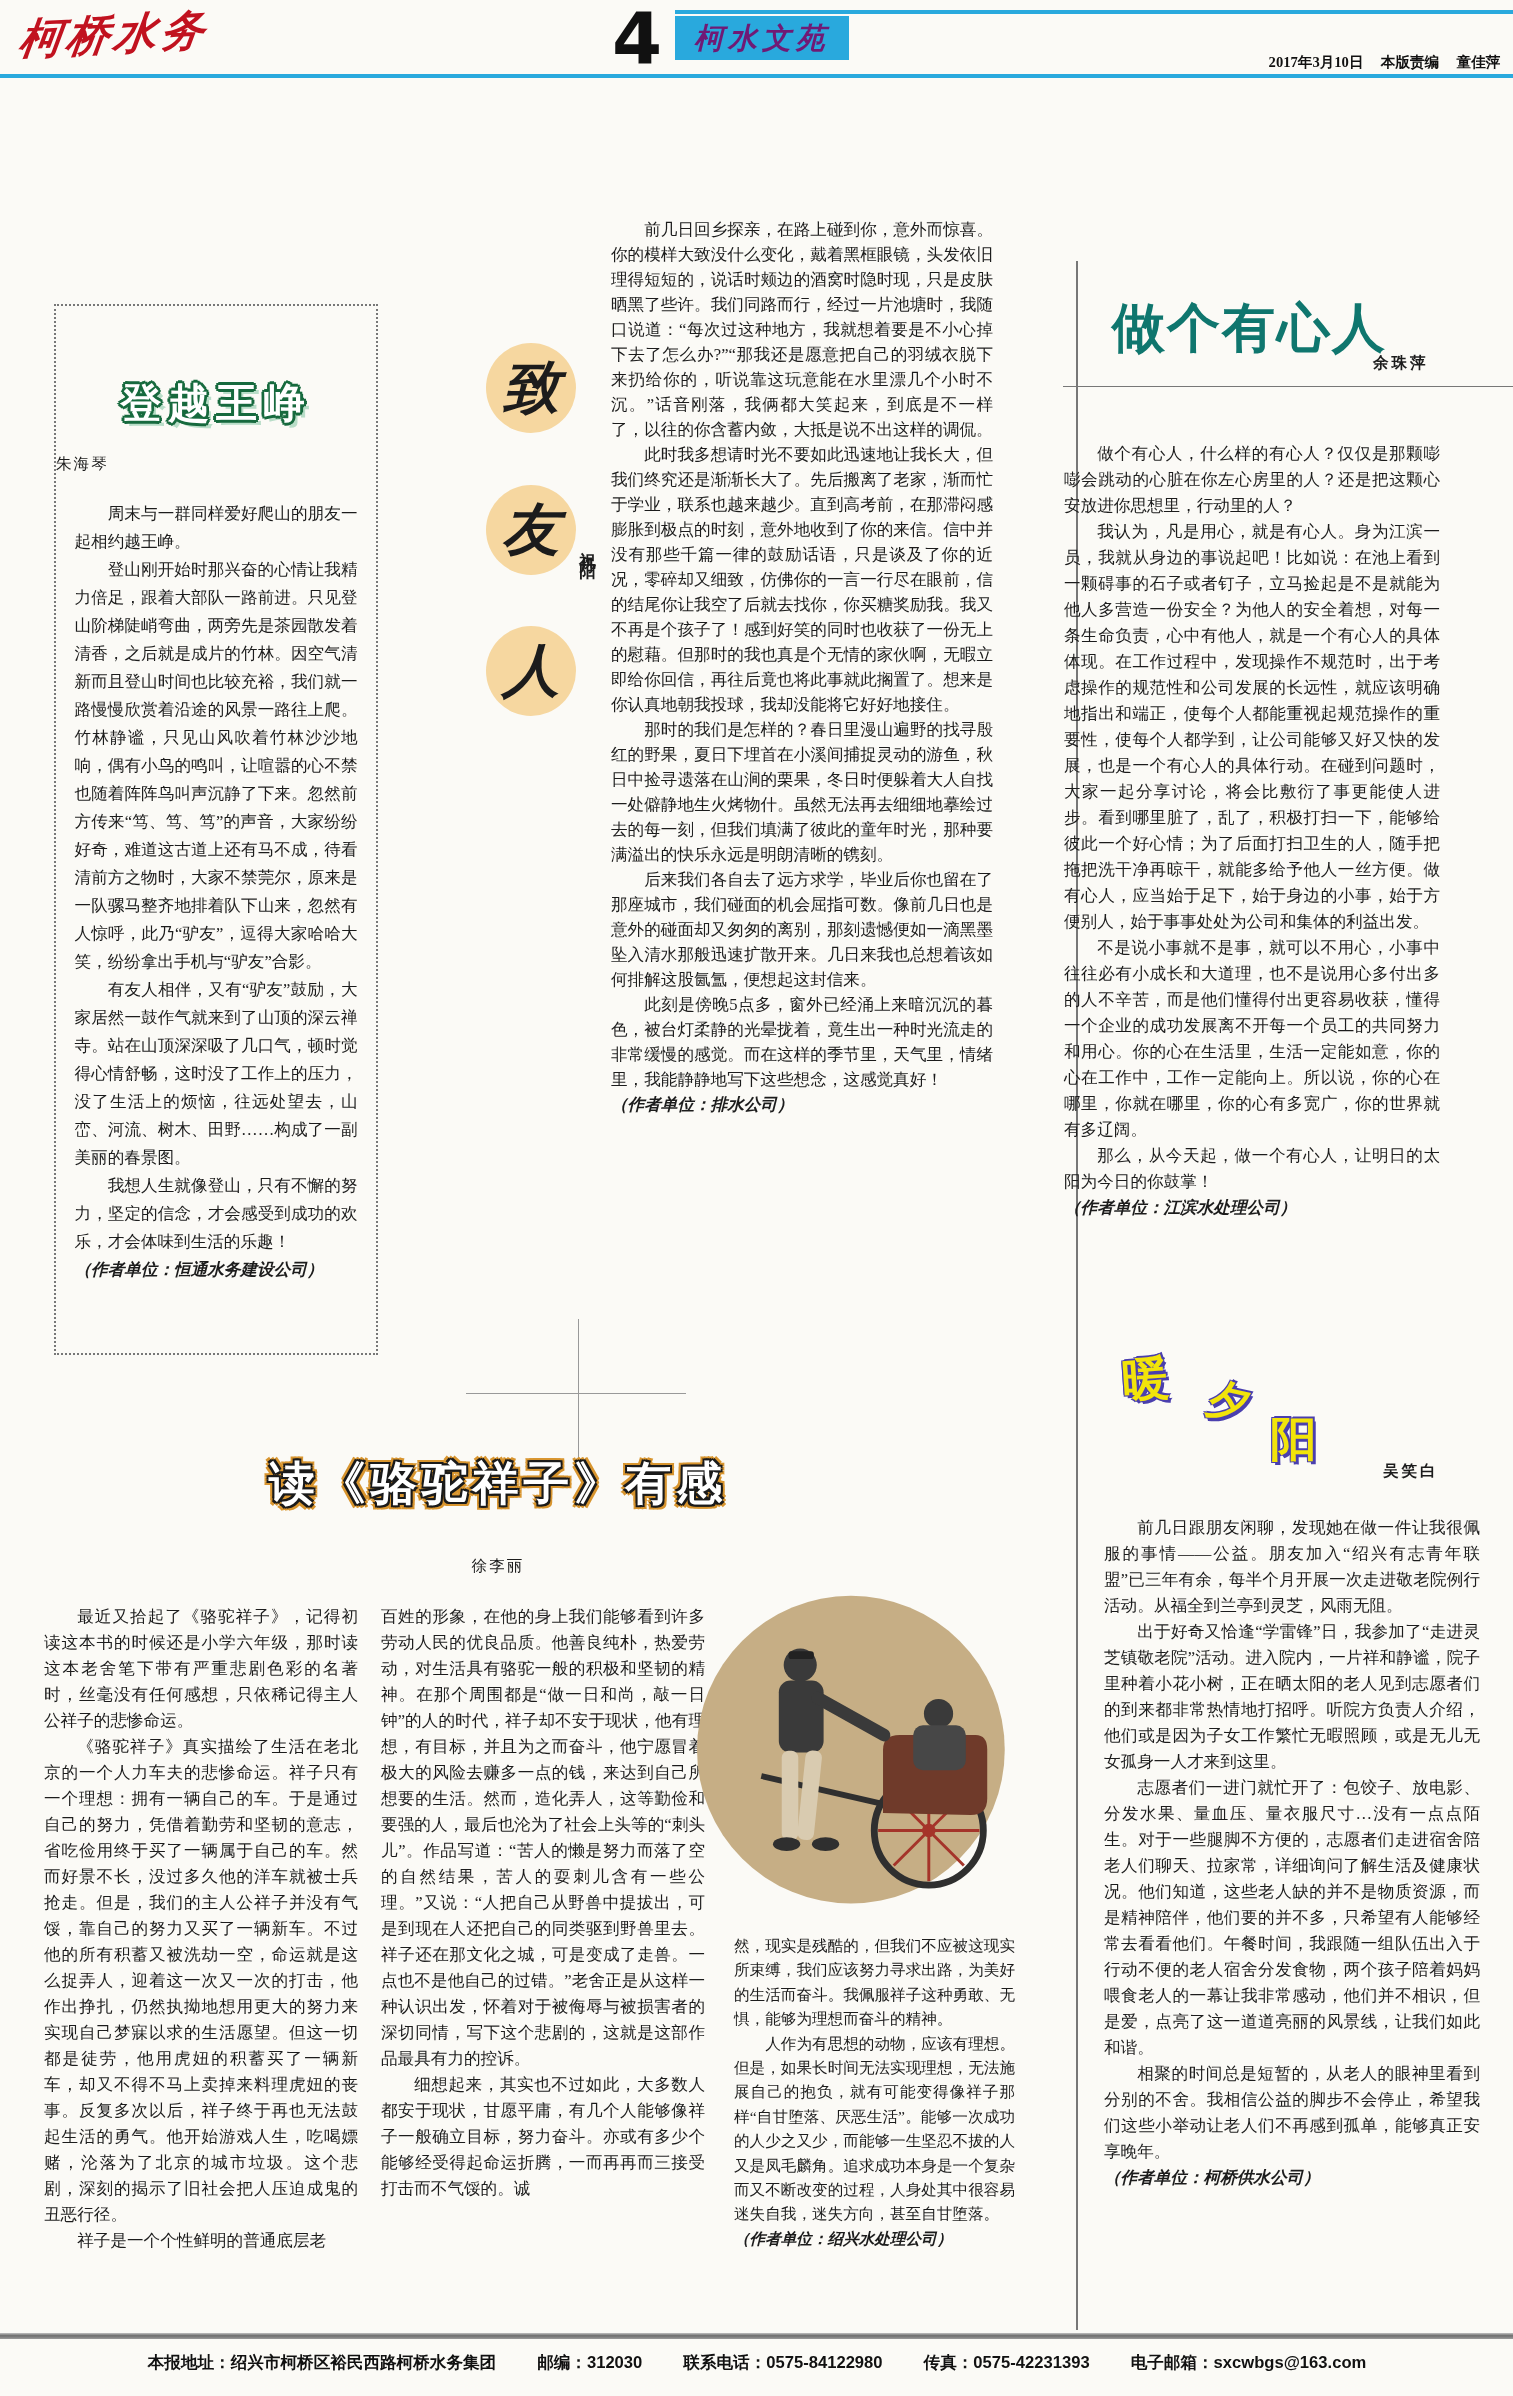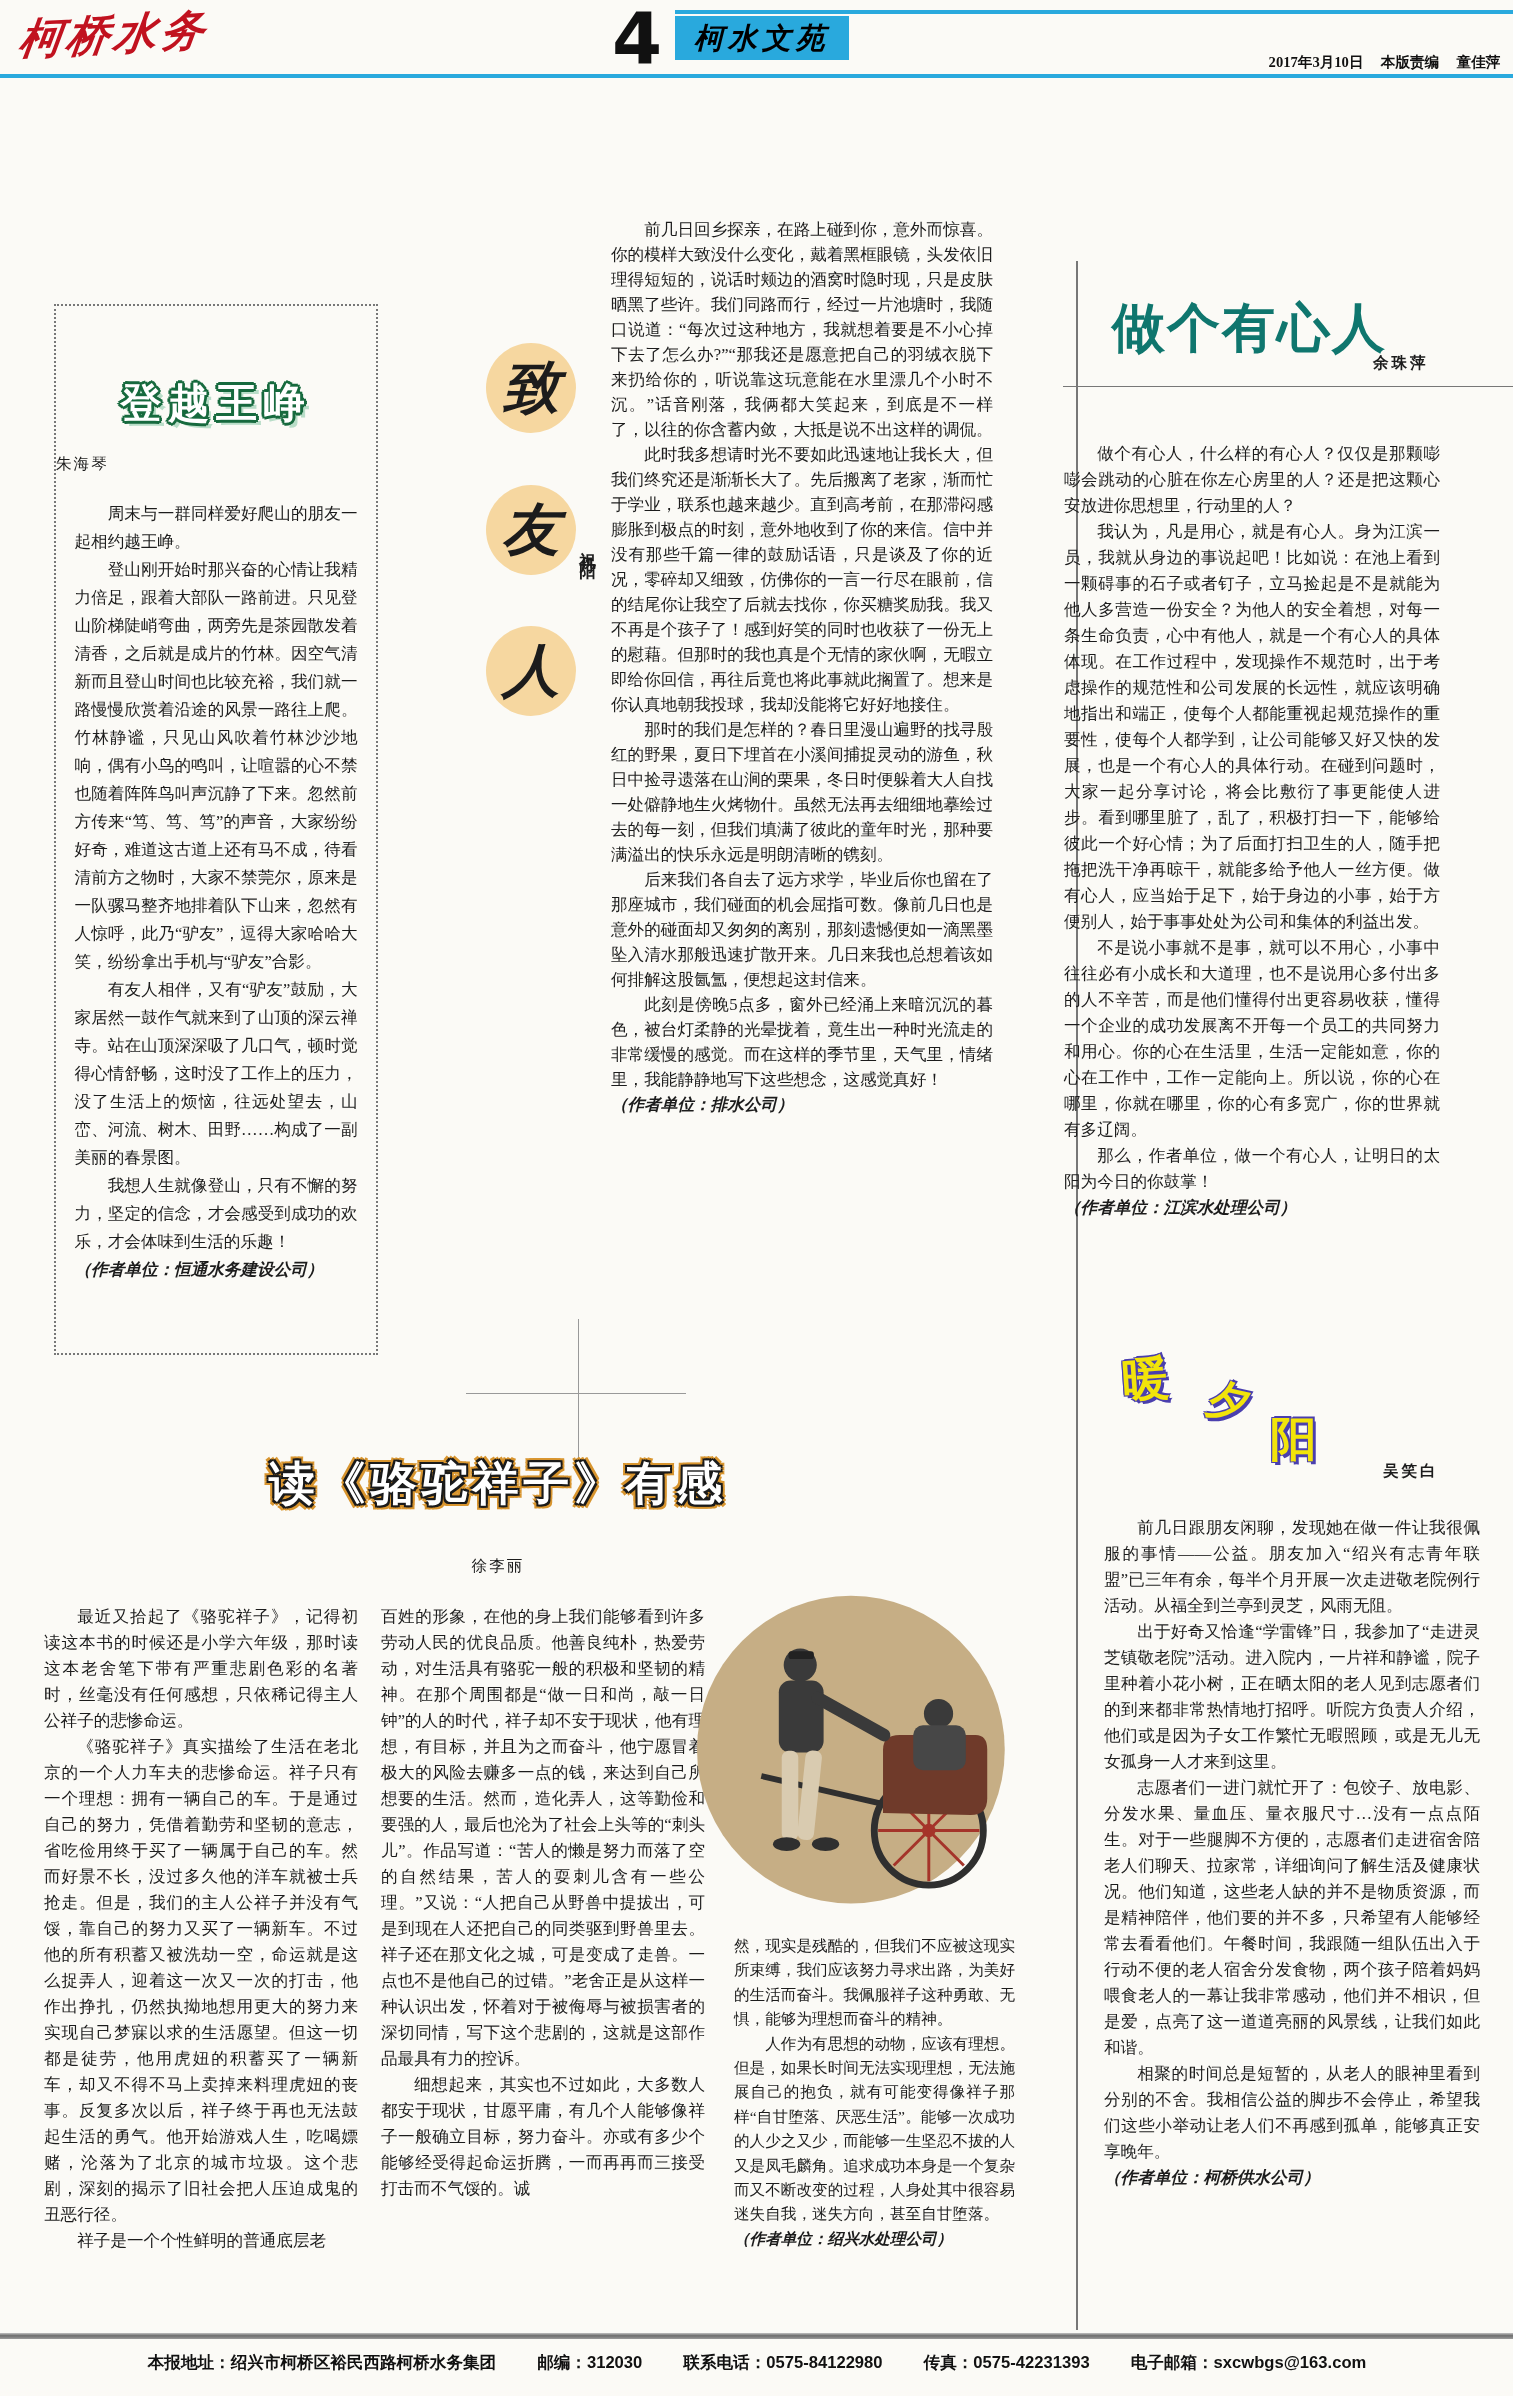--- a/index.html
+++ b/index.html
@@ -6,21 +6,21 @@
   #page{position:relative;width:1514px;height:2396px;background:#fbfaf6;margin:0 auto;
         font-family:"Liberation Serif","DejaVu Serif",serif;color:#1c1c1c;overflow:hidden;}
   .abs{position:absolute;}
 
   
   #masthead{left:19.5px;top:5.9px;font-size:43px;font-weight:bold;font-style:italic;
             color:#c1121f;transform:skewX(-10deg) rotate(-3deg);letter-spacing:3.9px;}
   #hdr-topline{left:675px;top:9.8px;width:839px;height:3.9px;background:#29a9dd;}
   #page-num{left:612px;top:3.9px;font-size:72px;line-height:68px;font-weight:900;
             font-family:"DejaVu Sans","Liberation Sans",sans-serif;color:#111;}
-  #section-box{left:675px;top:15.6px;width:174px;height:44px;background:#29a9dd;color:#000000;
+  #section-box{left:675px;top:15.6px;width:174px;height:44px;background:#29a9dd;color:#701a75;
                font-size:29px;font-weight:900;font-style:italic;letter-spacing:4.9px;
                text-align:center;line-height:44px;}
   #dateline{right:13.7px;top:53px;font-size:14.6px;font-weight:bold;color:#111;}
   #dateline span{margin-left:13.7px;}
   #hdr-botline{left:0;top:74px;width:1514px;height:3.9px;background:#29a9dd;}
 
   
   .bodytext p{margin:0;text-indent:2em;text-align:justify;}
   .bodytext p.noindent{text-indent:0;}
   .byline{text-align:right;font-style:italic;font-weight:bold;padding-right:5.9px;}
@@ -127,21 +127,21 @@
 
   <div class="abs" id="right-divider"></div>
 
   <div class="abs" id="a3-title">做个有心人</div>
   <div class="abs" id="a3-author">余珠萍</div>
   <div class="abs" id="a3-hline"></div>
   <div class="abs bodytext" id="a3-body">
     <p>做个有心人，什么样的有心人？仅仅是那颗嘭嘭会跳动的心脏在你左心房里的人？还是把这颗心安放进你思想里，行动里的人？</p>
     <p>我认为，凡是用心，就是有心人。身为江滨一员，我就从身边的事说起吧！比如说：在池上看到一颗碍事的石子或者钉子，立马捡起是不是就能为他人多营造一份安全？为他人的安全着想，对每一条生命负责，心中有他人，就是一个有心人的具体体现。在工作过程中，发现操作不规范时，出于考虑操作的规范性和公司发展的长远性，就应该明确地指出和端正，使每个人都能重视起规范操作的重要性，使每个人都学到，让公司能够又好又快的发展，也是一个有心人的具体行动。在碰到问题时，大家一起分享讨论，将会比敷衍了事更能使人进步。看到哪里脏了，乱了，积极打扫一下，能够给彼此一个好心情；为了后面打扫卫生的人，随手把拖把洗干净再晾干，就能多给予他人一丝方便。做有心人，应当始于足下，始于身边的小事，始于方便别人，始于事事处处为公司和集体的利益出发。</p>
     <p>不是说小事就不是事，就可以不用心，小事中往往必有小成长和大道理，也不是说用心多付出多的人不辛苦，而是他们懂得付出更容易收获，懂得一个企业的成功发展离不开每一个员工的共同努力和用心。你的心在生活里，生活一定能如意，你的心在工作中，工作一定能向上。所以说，你的心在哪里，你就在哪里，你的心有多宽广，你的世界就有多辽阔。</p>
-    <p>那么，作者单位，做一个有心人，让明日的太阳为今日的你鼓掌！</p>
+    <p>那么，从今天起，做一个有心人，让明日的太阳为今日的你鼓掌！</p>
     <p class="byline noindent">（作者单位：江滨水处理公司）</p>
   </div>
 
   <span class="nx-char" id="nx-c1">暖</span>
   <span class="nx-char" id="nx-c2">夕</span>
   <span class="nx-char" id="nx-c3">阳</span>
   <div class="abs" id="a4-author">吴笑白</div>
   <div class="abs bodytext" id="a4-body">
     <p>前几日跟朋友闲聊，发现她在做一件让我很佩服的事情——公益。朋友加入“绍兴有志青年联盟”已三年有余，每半个月开展一次走进敬老院例行活动。从福全到兰亭到灵芝，风雨无阻。</p>
     <p>出于好奇又恰逢“学雷锋”日，我参加了“走进灵芝镇敬老院”活动。进入院内，一片祥和静谧，院子里种着小花小树，正在晒太阳的老人见到志愿者们的到来都非常热情地打招呼。听院方负责人介绍，他们或是因为子女工作繁忙无暇照顾，或是无儿无女孤身一人才来到这里。</p>

